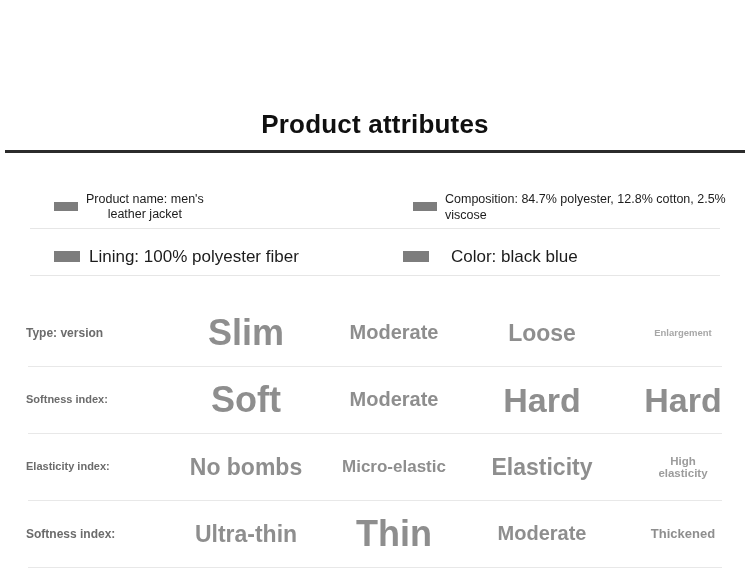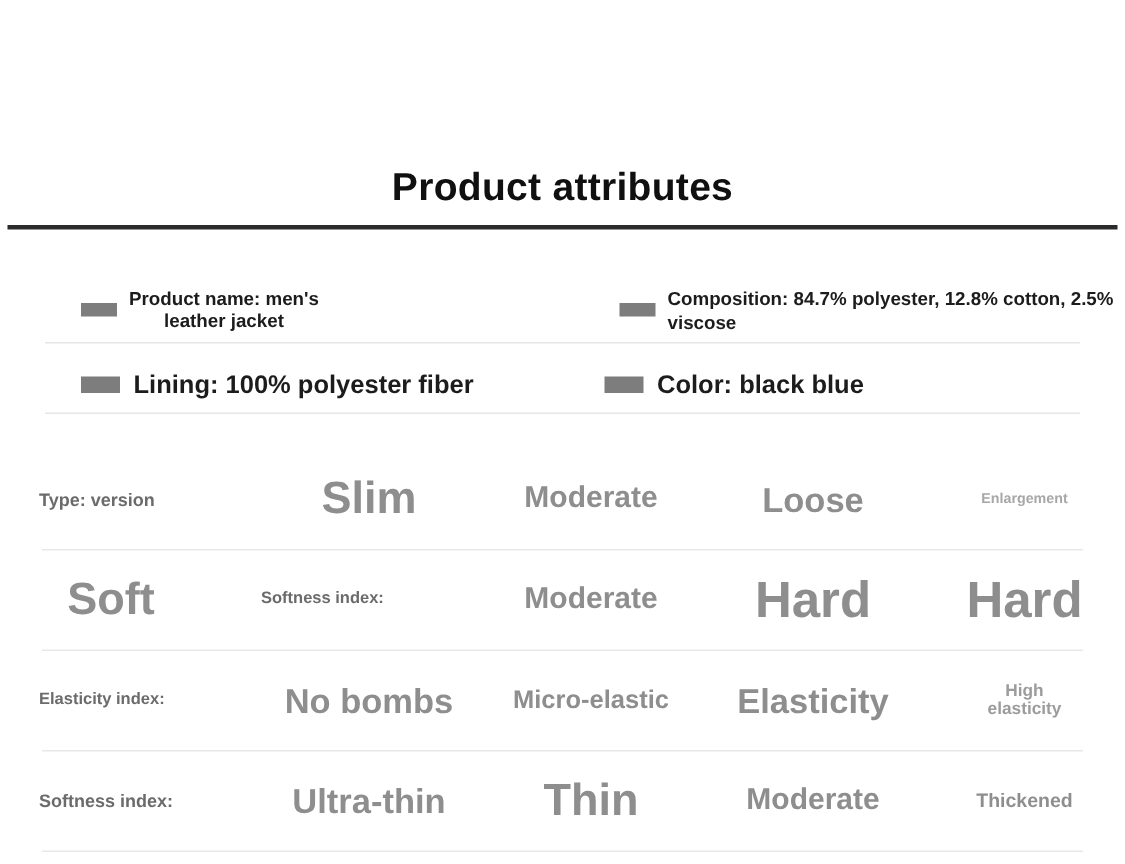--- a/index.html
+++ b/index.html
@@ -55,33 +55,33 @@
   .info-row.row-b { top: 238px; height: 37px; }
 
   .info-cell {
     position: absolute;
     display: flex;
     align-items: center;
   }
   .info-cell.left-a  { left: 54px;  top: 0px; height: 43px; }
   .info-cell.right-a { left: 413px; top: 0px; height: 43px; }
   .info-cell.left-b  { left: 54px;  top: 0px; height: 37px; }
-  .info-cell.right-b { left: 403px; top: 0px; height: 37px; }
+  .info-cell.right-b { left: 403px; top: 0px; height: 37px; gap: 13px; }
 
   .marker {
     display: inline-block;
     flex: 0 0 auto;
     background: #7d7d7d;
   }
   .marker.sm { width: 24px; height: 9px; margin-right: 8px; }
   .marker.md { width: 26px; height: 11px; margin-right: 9px; }
 
   .info-text {
     color: #1c1c1c;
-    font-weight: bold;
+    font-weight: normal;
     white-space: pre-line;
   }
   .info-text.two-line {
     font-size: 12.5px;
     line-height: 15px;
     text-align: center;
   }
   .info-text.small {
     font-size: 12.5px;
     line-height: 16px;
@@ -148,21 +148,21 @@
     font-size: 13.5px;
   }
   .cell.label.tiny  { font-size: 11px; }
   .cell.label.small { font-size: 12px; }
   .cell.v1 { flex: 0 0 148px; }
   .cell.v2 { flex: 0 0 148px; }
   .cell.v3 { flex: 0 0 148px; }
   .cell.v4 { flex: 0 0 134px; }
 
   
-  .t-xxl { font-size: 30px; }
+  .t-xxl { font-size: 36px; }
   .t-xl  { font-size: 34px; }
   .t-lg  { font-size: 23px; }
   .t-md  { font-size: 20px; }
   .t-sm  { font-size: 17px; }
   .t-xs  { font-size: 13px; }
   .t-xxs { font-size: 9.5px; color: #a7a7a7; }
   .t-mini{ font-size: 11.5px; color: #9c9c9c; }
 </style>
 </head>
 <body>
@@ -209,22 +209,22 @@
         <div class="cell v1 t-xxl">Slim</div>
         <div class="cell v2 t-md">Moderate</div>
         <div class="cell v3 t-lg">Loose</div>
         <div class="cell v4 t-xxs">Enlargement</div>
       </div>
       <div class="divider"></div>
     </div>
 
     <div class="attr-row">
       <div class="attr-cells">
+        <div class="cell label tiny">Softness index:</div>
         <div class="cell v1 t-xxl">Soft</div>
-        <div class="cell label tiny">Softness index:</div>
         <div class="cell v2 t-md">Moderate</div>
         <div class="cell v3 t-xl">Hard</div>
         <div class="cell v4 t-xl">Hard</div>
       </div>
       <div class="divider"></div>
     </div>
 
     <div class="attr-row">
       <div class="attr-cells">
         <div class="cell label tiny">Elasticity index:</div>

